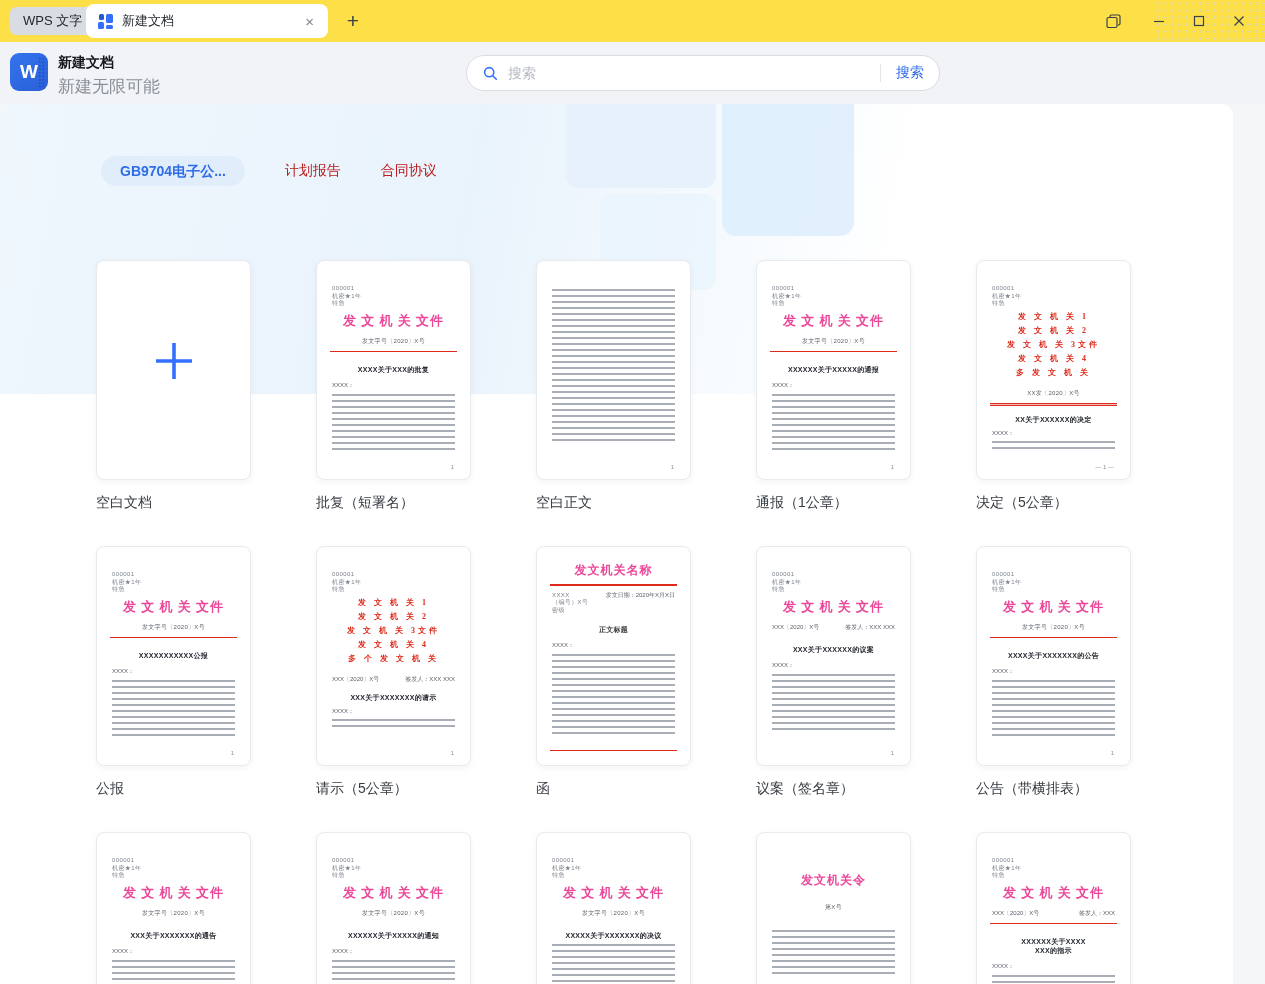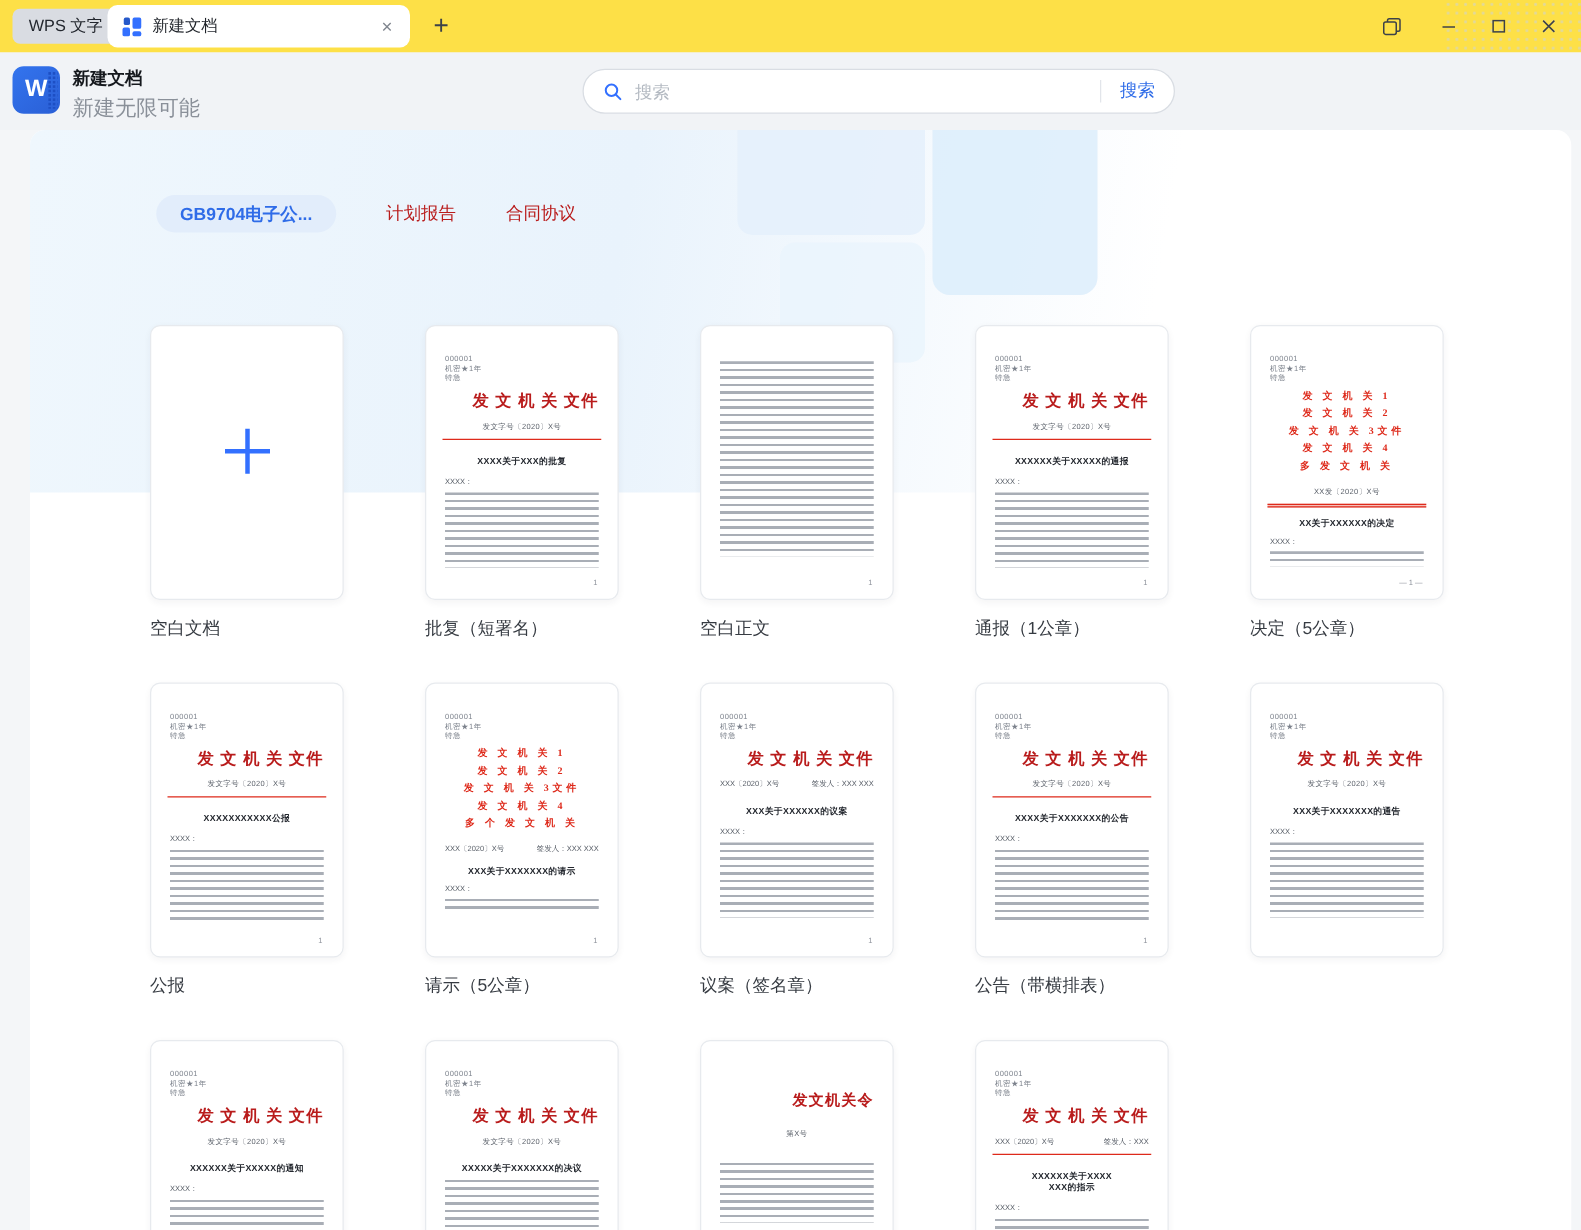--- a/index.html
+++ b/index.html
@@ -38,21 +38,21 @@
   .header-sub { position:absolute; left:58px; top:33px; font-size:17px; color:#8a9099; }
   .search { position:absolute; left:466px; top:13px; width:474px; height:36px; background:#fff;
     border:1px solid #d9dde3; border-radius:18px; display:flex; align-items:center; padding:0 15px; }
   .search input { flex:1; border:none; outline:none; font-size:14px; color:#333; margin-left:9px;
     font-family:"Liberation Sans",sans-serif; background:transparent; }
   .search input::placeholder { color:#b4bac2; }
   .search-divider { width:1px; height:18px; background:#e2e5ea; margin:0 15px 0 8px; }
   .search-btn { font-size:14px; color:#2f6ce8; cursor:pointer; }
 
   
-  .panel { position:absolute; left:24px; top:104px; width:1233px; height:880px; background:#fff;
+  .panel { position:absolute; left:0; top:104px; width:1233px; height:880px; background:#fff;
     border-radius:12px 12px 0 0; overflow:hidden; }
   .panel-grad { position:absolute; left:0; top:0; width:100%; height:290px;
     background:linear-gradient(100deg,#eff7fd 0%,#e9f3fc 38%,rgba(255,255,255,0) 72%); }
   .deco-tile { position:absolute; opacity:.85; }
   .tile1 { left:566px; top:0; width:150px; height:84px; background:#e4f0fc; border-radius:0 0 12px 12px; }
   .tile2 { left:722px; top:0; width:132px; height:132px; background:#dcedfb; border-radius:0 0 14px 14px; }
   .tile3 { left:600px; top:90px; width:116px; height:96px; background:#eaf4fd; border-radius:12px; }
 
   .cat-tabs { position:absolute; left:0; top:52px; display:flex; align-items:center; gap:40px;
     padding-left:101px; height:30px; }
@@ -66,22 +66,22 @@
   .card { position:relative; width:155px; height:220px; background:#fff; border:1px solid #e7eaee;
     border-radius:8px; box-shadow:0 2px 6px rgba(31,41,55,.05); overflow:hidden; cursor:pointer; }
   .card-label { margin-top:14px; text-align:left; font-size:14px; color:#363b42; white-space:nowrap; }
 
   
   .thumb { position:relative; width:100%; height:100%; padding:24px 15px 0; font-size:6px; color:#5c626b; }
   .thumb.pt16 { padding-top:16px; }
   .thumb.pt26 { padding-top:26px; }
   .thumb.pt40 { padding-top:40px; }
   .t-head-line { font-size:6px; line-height:7.5px; color:#7c828c; letter-spacing:.4px; }
-  .t-red-title { margin-top:5px; text-align:right; font-family:"Liberation Serif",serif; font-weight:bold;
-    font-size:13px; line-height:15px; color:#b91c1c; letter-spacing:1px; white-space:nowrap; }
+  .t-red-title { margin-top:5px; text-align:center; font-family:"Liberation Serif",serif; font-weight:bold;
+    font-size:13px; line-height:15px; color:#ec4899; letter-spacing:1px; white-space:nowrap; }
   .t-red-title.sm { font-size:12px; margin-top:0; }
   .t-org { text-align:center; font-family:"Liberation Serif",serif; font-weight:bold; font-size:8px;
     line-height:14px; color:#de2a1b; letter-spacing:3px; white-space:nowrap; }
   .t-orgs { margin-top:2px; }
   .t-docno { margin-top:9px; text-align:center; font-size:6px; color:#5c626b; letter-spacing:.3px; }
   .t-metarow { margin-top:9px; display:flex; justify-content:space-between; font-size:6px; color:#5c626b; }
   .t-rule { margin-top:5px; margin-left:-2px; margin-right:-2px; height:1px; background:#de2a1b; }
   .t-rule.double { height:3px; background:rgba(222,42,27,.3); border-top:1px solid #de2a1b;
     border-bottom:1px solid #de2a1b; }
   .t-subject { margin-top:13px; text-align:center; font-size:7px; line-height:9px; font-weight:bold;
@@ -291,20 +291,41 @@
             <div class="t-subject" style="margin-top: 9px;">XXX关于XXXXXXX的请示</div>
             <div class="t-salut" style="margin-top: 5px;">XXXX：</div>
             <div class="t-body" style="height: 12px; margin-top: 3px;"></div>
             <div class="t-page">1</div>
           </div>
         </div>
         <div class="card-label">请示（5公章）</div>
       </div>
       <div class="cell">
         <div class="card">
+          <div class="thumb pt16">
+            <div class="t-red-title sm">发文机关名称</div>
+            <div class="t-rule" style="margin-top: 6px; height: 1.5px;"></div>
+            <div class="t-meta-cols">
+              <div>
+                <div class="t-head-line">XXXX</div>
+                <div class="t-head-line">（编号）X号</div>
+                <div class="t-head-line">密级</div>
+              </div>
+              <div>发文日期：2020年X月X日</div>
+            </div>
+            <div class="t-subject dark" style="margin-top: 11px;">正文标题</div>
+            <div class="t-salut">XXXX：</div>
+            <div class="t-body" style="height: 84px;"></div>
+            <div class="t-bottom-rule"></div>
+          </div>
+        </div>
+        <div class="card-label">函</div>
+      </div>
+      <div class="cell">
+        <div class="card">
           <div class="thumb">
             <div class="t-head">
               <div class="t-head-line">000001</div>
               <div class="t-head-line">机密★1年</div>
               <div class="t-head-line">特急</div>
             </div>
             <div class="t-red-title">发 文 机 关 文件</div>
             <div class="t-metarow">
               <span>XXX〔2020〕X号</span>
               <span>签发人：XXX XXX</span>

